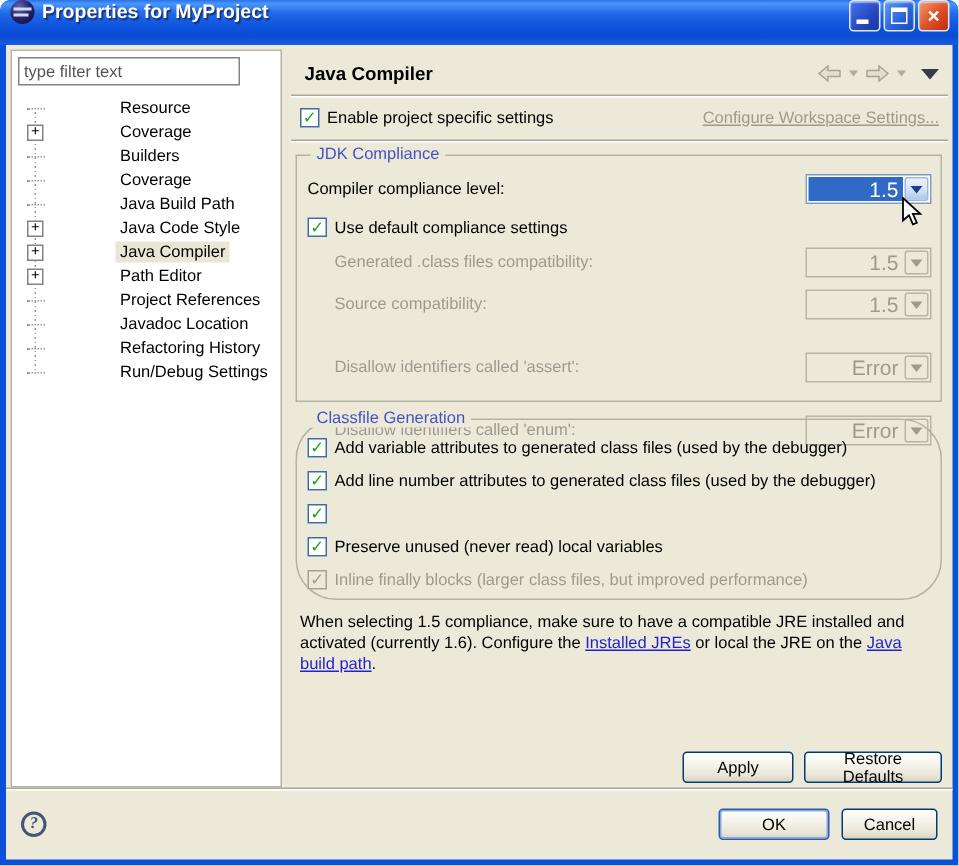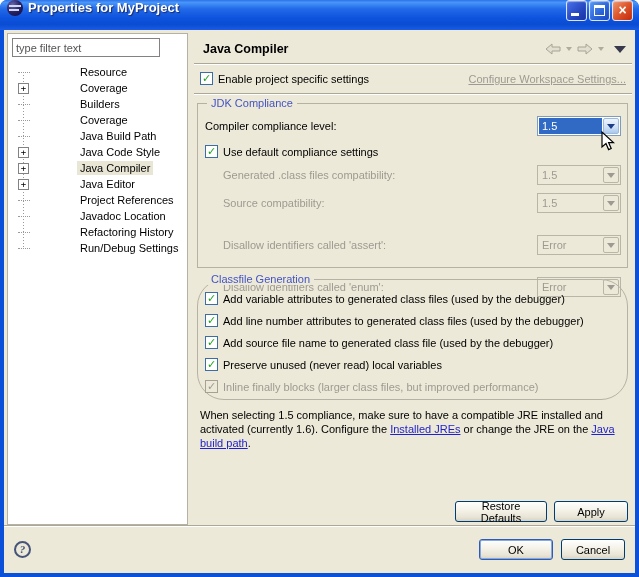--- a/index.html
+++ b/index.html
@@ -88,22 +88,22 @@
   .row-compliance { margin-top:12px; }
   .row-usedefault { margin-top:9px; height:13px; display:flex; align-items:center; }
   .sub1 { margin-top:7px; padding-left:18px; }
   .sub2 { margin-top:8px; padding-left:18px; }
   .sub3 { margin-top:22px; padding-left:18px; }
   .field-label { white-space:nowrap; }
   .field-label.disabled { color:#9e9a91; }
 
   .combo { margin-left:auto; width:84px; height:20px; border:1px solid #7f9db9;
     background:#fff; display:flex; padding:1px; }
-  .combo .txt { flex:1 1 auto; font-size:11px; line-height:16px; padding:0 3px;
-    background:#316ac5; color:#fff; white-space:nowrap; overflow:hidden; }
+  .combo .txt { flex:1 1 auto; font-size:14px; line-height:16px; padding:0 3px;
+    background:#316ac5; color:#fff; white-space:nowrap; overflow:hidden;text-align:right; }
   .combo .btn { width:16px; flex:0 0 auto; margin-left:1px; border:1px solid #9ebadb; border-radius:2px;
     background:linear-gradient(180deg,#eef4fd 0%,#cfe0f5 60%,#aac8ec 100%);
     display:flex; align-items:center; justify-content:center; }
   .combo .btn i { width:0; height:0; border-left:4px solid transparent; border-right:4px solid transparent;
     border-top:5px solid #1c3e8a; }
   .combo.disabled { border-color:#b9b6a8; background:#ece9d8; }
   .combo.disabled .txt { background:transparent; color:#9e9a91; }
   .combo.disabled .btn { border-color:#b9b6a8; background:#ece9d8; }
   .combo.disabled .btn i { border-top-color:#9e9a91; }
 
@@ -188,21 +188,21 @@
         <div class="tree-row">
           <span class="expander">+</span>
           <span class="tree-label">Java Code Style</span>
         </div>
         <div class="tree-row">
           <span class="expander">+</span>
           <span class="tree-label selected">Java Compiler</span>
         </div>
         <div class="tree-row">
           <span class="expander">+</span>
-          <span class="tree-label">Java Editor</span>
+          <span class="tree-label">Path Editor</span>
         </div>
         <div class="tree-row">
           <span class="stub"></span>
           <span class="tree-label">Project References</span>
         </div>
         <div class="tree-row">
           <span class="stub"></span>
           <span class="tree-label">Javadoc Location</span>
         </div>
         <div class="tree-row">
@@ -308,38 +308,37 @@
           <div class="class-row">
             <span class="cb">✓</span>
             <span class="cb-label">Add variable attributes to generated class files (used by the debugger)</span>
           </div>
           <div class="class-row">
             <span class="cb">✓</span>
             <span class="cb-label">Add line number attributes to generated class files (used by the debugger)</span>
           </div>
           <div class="class-row">
             <span class="cb">✓</span>
-            <span class="cb-label">Add source file name to generated class file (used by the debugger)</span>
           </div>
           <div class="class-row">
             <span class="cb">✓</span>
             <span class="cb-label">Preserve unused (never read) local variables</span>
           </div>
           <div class="class-row">
             <span class="cb disabled">✓</span>
             <span class="cb-label disabled">Inline finally blocks (larger class files, but improved performance)</span>
           </div>
         </div>
       </div>
 
-      <div class="note"><span>When selecting 1.5 compliance, make sure to have a compatible JRE installed and activated (currently 1.6). Configure the </span><a>Installed JREs</a><span> or change the JRE on the </span><a>Java build path</a><span>.</span></div>
+      <div class="note"><span>When selecting 1.5 compliance, make sure to have a compatible JRE installed and activated (currently 1.6). Configure the </span><a>Installed JREs</a><span> or local the JRE on the </span><a>Java build path</a><span>.</span></div>
 
       <div class="restore-row">
+        <button class="xp-btn btn-apply">Apply</button>
         <button class="xp-btn btn-restore">Restore Defaults</button>
-        <button class="xp-btn btn-apply">Apply</button>
       </div>
     </div>
 
     <div class="footer">
       <span class="help-btn">
           <span>?</span>
         </span>
       <span class="footer-spacer"></span>
       <button class="xp-btn btn-ok">OK</button>
       <button class="xp-btn btn-cancel">Cancel</button>

